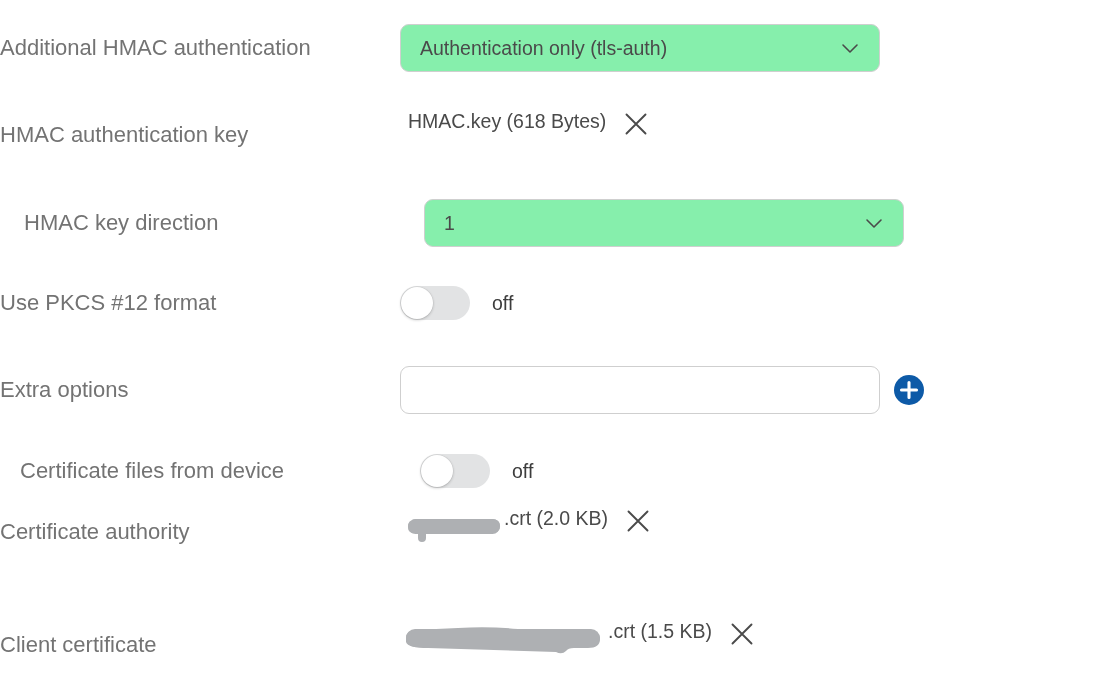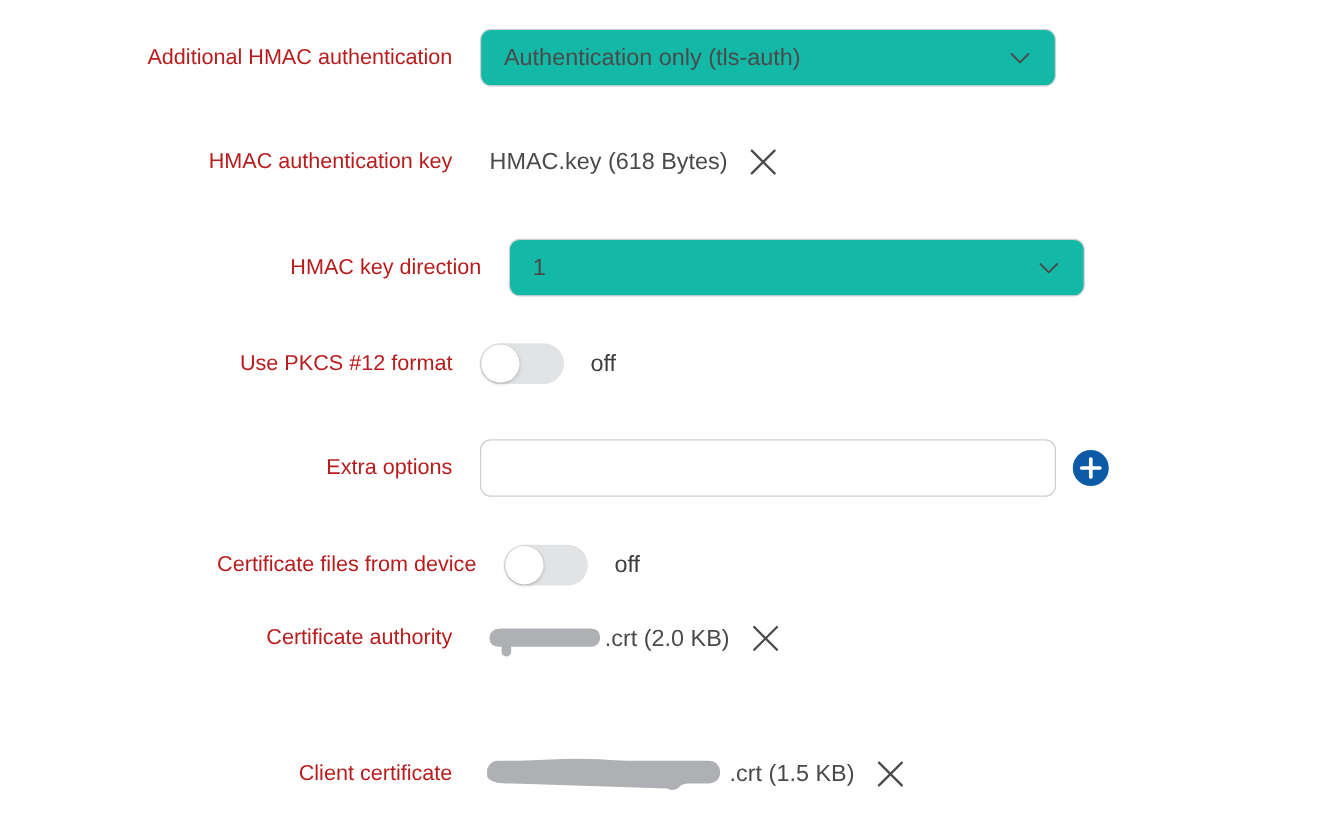--- a/index.html
+++ b/index.html
@@ -27,43 +27,42 @@
   .row {
     position: absolute;
     left: 0;
     width: 1117px;
     height: 50px;
     display: flex;
     align-items: center;
   }
   .row-label {
     width: 377px;
-    text-align: right;
-    font-size: 18px;
+    font-size: 22px;
     line-height: 1.2;
-    color: #b91c1c;
+    color: #737373;
     white-space: nowrap;
     padding-right: 0;
   }
   .row-control {
     margin-left: 23px;
     display: flex;
     align-items: center;
     height: 50px;
   }
 
   
   .select {
     position: relative;
     width: 480px;
     height: 48px;
     box-sizing: border-box;
     border: 1px solid #cfcfcf;
     border-radius: 9px;
-    background: #14b8a6;
+    background: #86efac;
     display: flex;
     align-items: center;
   }
   .select-value {
     padding-left: 19px;
     font-size: 19.5px;
     color: #4a4a4a;
     white-space: nowrap;
     overflow: hidden;
   }
@@ -134,21 +133,21 @@
   }
   .toggle-state {
     margin-left: 22px;
     font-size: 19.5px;
     color: #3d3d3d;
   }
 
   
   .file-value {
     display: flex;
-    align-items: center;
+    align-items: flex-start;
     height: 50px;
   }
   .file-text {
     font-size: 19.5px;
     color: #4a4a4a;
     white-space: nowrap;
     display: flex;
     align-items: baseline;
   }
   .remove-x {

